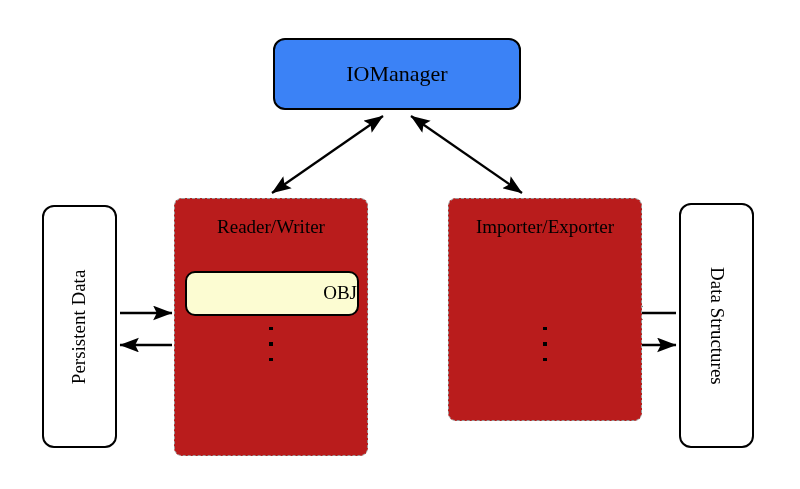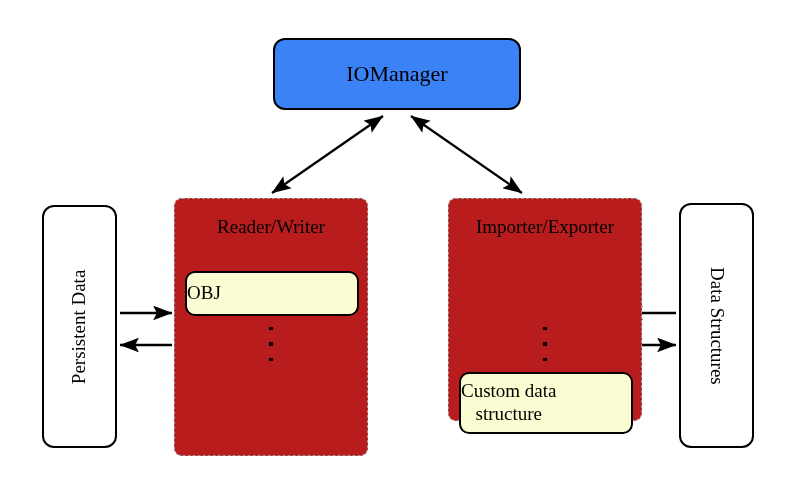--- a/index.html
+++ b/index.html
@@ -98,21 +98,21 @@
   }
   
   .inner-box {
     position: absolute;
     box-sizing: border-box;
     border: 2.4px solid #000000;
     border-radius: 10px;
     background: #fcfcd2;
     display: flex;
     align-items: center;
-    justify-content: flex-start;
+    justify-content: flex-end;
     text-align: center;
     font-size: 19px;
     line-height: 1.2;
   }
   .inner-top {
     left: 10px;
     top: 72px;
     width: 174px;
     height: 45px;
   }
@@ -206,21 +206,15 @@
   <div class="panel" id="panel-importerexporter">
     <div class="panel-title">Importer/Exporter</div>
 
 
     <div class="vdots">
       <span></span>
       <span></span>
       <span></span>
     </div>
 
-    <div class="inner-box inner-bottom">
-      <span>
-        <span>Custom data</span><br>
-        <span>structure</span>
-      </span>
-    </div>
   </div>
 
 </div>
 
 </body></html>

